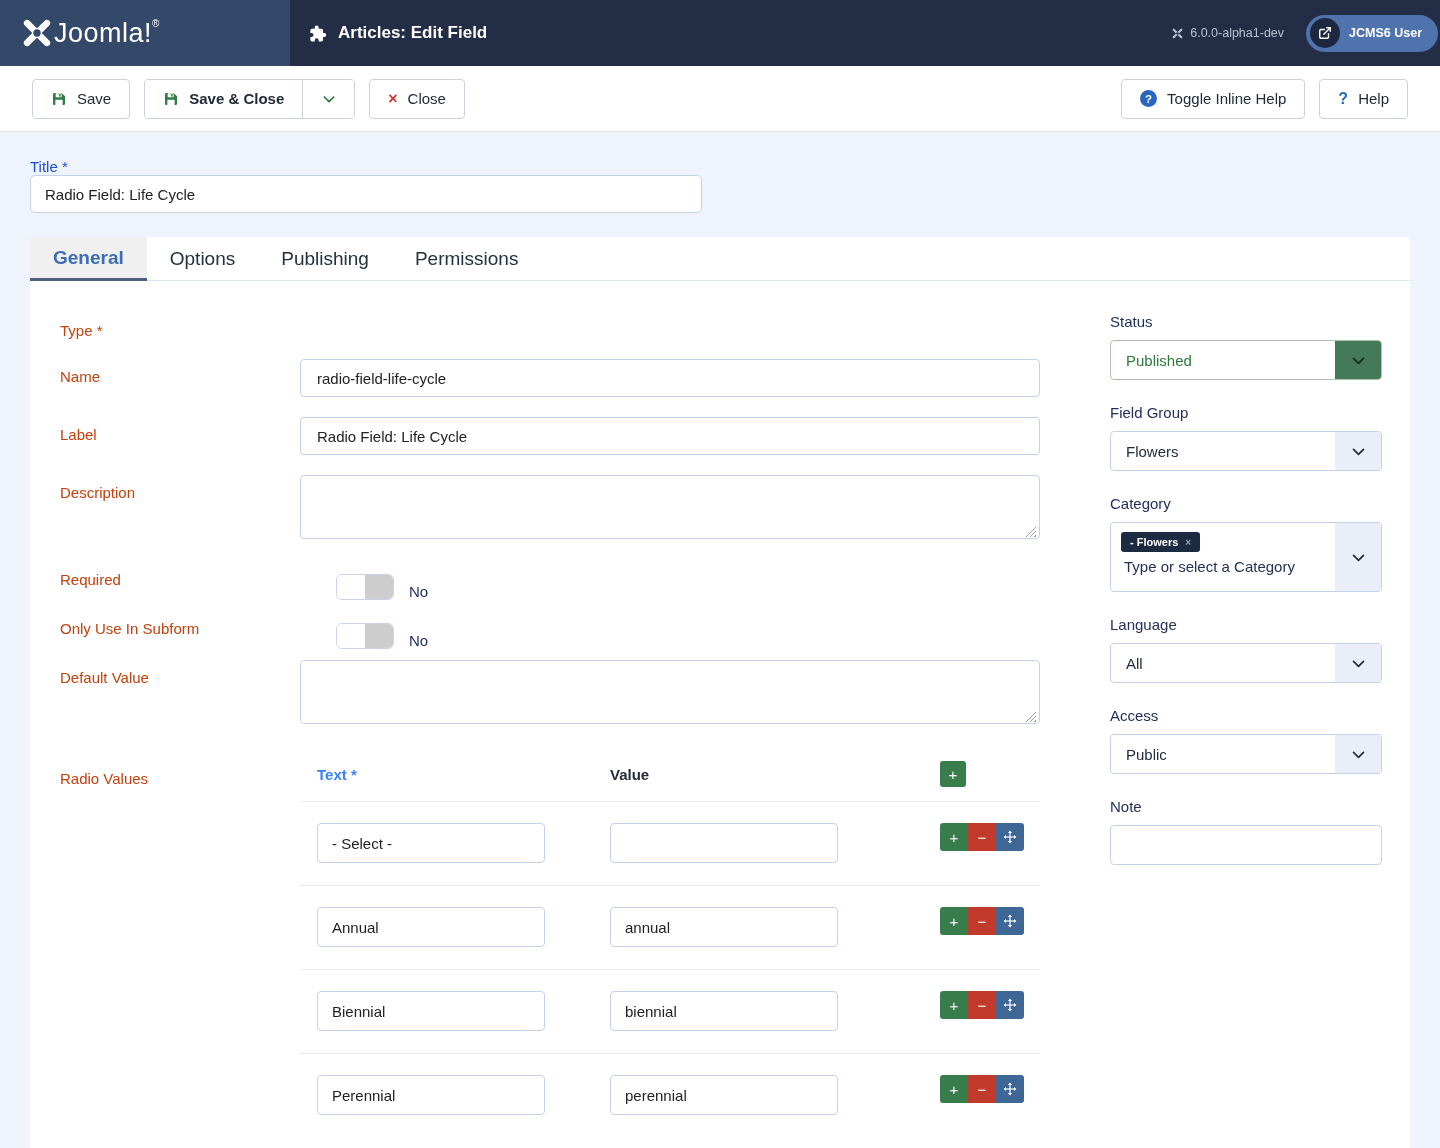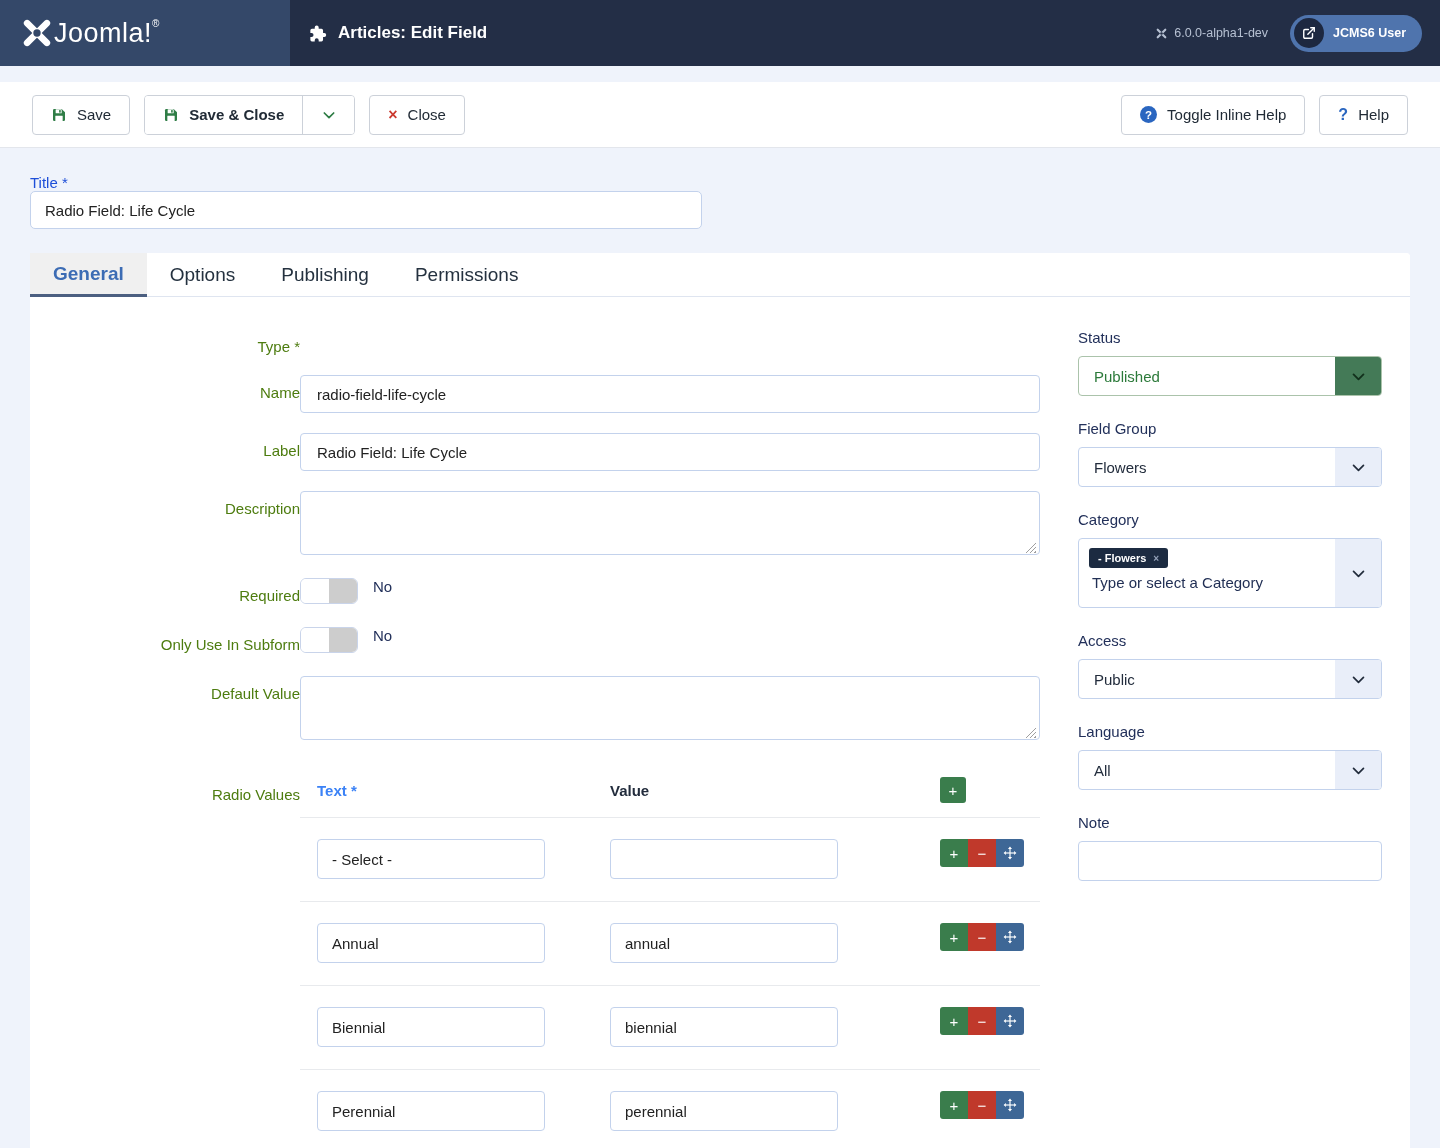--- a/index.html
+++ b/index.html
@@ -5,27 +5,27 @@
   * { margin:0; padding:0; box-sizing:border-box; }
   html,body { width:1440px; height:1148px; overflow:hidden; }
   body { font-family:"Liberation Sans","DejaVu Sans",sans-serif; background:#eff3fb; color:#22305a; font-size:15px; }
 
   
   .header { height:66px; display:flex; align-items:stretch; background:#232e46; }
   .brand { width:290px; background:#344869; display:flex; align-items:center; padding-left:20px; color:#fff; }
   .brand-text { font-size:27px; letter-spacing:.5px; font-weight:400; }
   .brand-reg { font-size:10px; vertical-align:top; }
   .header-title { display:flex; align-items:center; gap:11px; padding-left:18px; color:#fff; font-size:17px; font-weight:bold; }
-  .header-right { margin-left:auto; display:flex; align-items:center; gap:22px; padding-right:18px; }
+  .header-right { margin-left:auto; display:flex; align-items:center; gap:22px; padding-right:2px; }
   .version { display:flex; align-items:center; gap:6px; color:#b6c0d2; font-size:12.5px; }
   .user-pill { display:flex; align-items:center; gap:9px; background:#4f74ad; border:none; border-radius:19px; height:37px; padding:3px 16px 3px 4px; color:#fff; font-size:12.5px; font-weight:bold; cursor:pointer; }
   .user-pill .circ { width:30px; height:30px; border-radius:50%; background:#1d2840; display:flex; align-items:center; justify-content:center; }
 
   
-  .toolbar { height:66px; background:#fff; border-bottom:1px solid #e3e6ec; display:flex; align-items:center; justify-content:space-between; padding:0 32px;margin-top:16px; }
+  .toolbar { height:66px; background:#fff; border-bottom:1px solid #e3e6ec; display:flex; align-items:center; justify-content:space-between; padding:0 32px; }
   .tb-left, .tb-right { display:flex; align-items:center; gap:14px; }
   .btn { display:flex; align-items:center; gap:10px; background:#fff; border:1px solid #ccd1d9; border-radius:4px; height:40px; padding:0 18px; font-size:15px; color:#212b36; cursor:pointer; font-family:inherit; }
   .split { display:flex; align-items:stretch; border:1px solid #ccd1d9; border-radius:4px; overflow:hidden; height:40px; }
   .split .btn { border:none; border-radius:0; height:100%;font-weight:bold; }
   .split .caret-seg { width:52px; display:flex; align-items:center; justify-content:center; border-left:1px solid #ccd1d9; background:#fff; cursor:pointer; }
   .qcirc { width:17px; height:17px; border-radius:50%; background:#2a66c0; color:#fff; font-size:11.5px; font-weight:bold; display:flex; align-items:center; justify-content:center; }
   .qmark { color:#2a66c0; font-size:16px; font-weight:bold; }
   .x-red { color:#cb392e; font-size:16px; font-weight:bold; }
 
   
@@ -38,29 +38,29 @@
   .tabrow { display:flex; border-bottom:1px solid #dfe5f0; border-radius:4px 4px 0 0; background:#fff; }
   .tab { padding:0 23px; height:43px; display:flex; align-items:center; font-size:19px; color:#24313f; cursor:pointer; background:transparent; border:none; font-family:inherit; }
   .tab.active { background:#f0f0f0; color:#3c6cb4; font-weight:bold; border-bottom:3px solid #4c5f80; margin-bottom:-1px; height:44px; }
 
   .content { display:flex; }
   .main { flex:1; padding:32px 34px 26px 30px; }
   .side { width:304px; margin-right:28px; padding-top:32px; }
 
   
   .frow { display:flex; margin-bottom:20px; }
-  .flabel { width:240px; padding-top:9px; color:#4d7c0f;text-align:right; }
+  .flabel { width:240px; padding-top:9px; color:#c2410c; }
   .fctl { width:740px; position:relative; }
   .inp { width:100%; height:38px; border:1px solid #c3d2ec; border-radius:4px; padding:0 16px; font-size:15px; font-family:inherit; color:#222; background:#fff; }
   .inp.readonly { background:#e4e4e4; border-color:#d6d6d6; height:36px; border-radius:3px; }
   .txtarea { width:100%; height:64px; border:1px solid #c3d2ec; border-radius:4px; padding:8px 14px; font-size:15px; font-family:inherit; resize:none; position:relative; background:#fff; }
   .ta-wrap { position:relative; }
   .ta-corner { position:absolute; right:4px; bottom:5px; width:11px; height:11px; background:repeating-linear-gradient(135deg, transparent 0 2px, #9f9f9f 2px 3px); clip-path:polygon(100% 0, 100% 100%, 0 100%); pointer-events:none; }
 
-  .toggle-row { display:flex; align-items:flex-start; height:38px; }
+  .toggle-row { display:flex; align-items:flex-end; height:38px;margin-left:36px; }
   .toggle { width:58px; height:26px; border:1px solid #c9d4ea; border-radius:6px; overflow:hidden; display:flex; cursor:pointer; background:#fff; padding:0; }
   .toggle .half { flex:1; }
   .toggle .on { background:#fff; }
   .toggle .off { background:#cdcdcd; }
   .toggle-state { margin-left:15px; color:#22305a; }
 
   
   .rv-head { display:flex; align-items:center; padding-bottom:14px; border-bottom:1px solid #e8eaed; }
   .rv-head .h-text { width:310px; padding-left:17px; font-weight:bold; color:#3b82f6; }
   .rv-head .h-value { flex:1; font-weight:bold; color:#222c3c; }
@@ -382,44 +382,44 @@
             </div>
             <span class="sel-btn">
               <svg width="17" height="17" viewBox="0 0 24 24" fill="none" stroke="#222c3c" stroke-width="2.4" stroke-linecap="round" stroke-linejoin="round">
                   <path d="M5 9l7 7 7-7"></path>
                 </svg>
             </span>
           </div>
         </div>
 
         <div class="side-field">
+          <span class="side-label">Language</span>
+          <div class="selectbox">
+            <span class="sel-text">All</span>
+            <span class="sel-btn">
+              <svg width="17" height="17" viewBox="0 0 24 24" fill="none" stroke="#222c3c" stroke-width="2.4" stroke-linecap="round" stroke-linejoin="round">
+                  <path d="M5 9l7 7 7-7"></path>
+                </svg>
+            </span>
+          </div>
+        </div>
+
+        <div class="side-field">
           <span class="side-label">Access</span>
           <div class="selectbox">
             <span class="sel-text">Public</span>
             <span class="sel-btn">
               <svg width="17" height="17" viewBox="0 0 24 24" fill="none" stroke="#222c3c" stroke-width="2.4" stroke-linecap="round" stroke-linejoin="round">
                   <path d="M5 9l7 7 7-7"></path>
                 </svg>
             </span>
           </div>
         </div>
 
         <div class="side-field">
-          <span class="side-label">Language</span>
-          <div class="selectbox">
-            <span class="sel-text">All</span>
-            <span class="sel-btn">
-              <svg width="17" height="17" viewBox="0 0 24 24" fill="none" stroke="#222c3c" stroke-width="2.4" stroke-linecap="round" stroke-linejoin="round">
-                  <path d="M5 9l7 7 7-7"></path>
-                </svg>
-            </span>
-          </div>
-        </div>
-
-        <div class="side-field">
           <span class="side-label">Note</span>
           <input class="note-inp" value="" style="">
         </div>
 
       </div>
     </div>
   </div>
 </div>
 
 </body></html>

